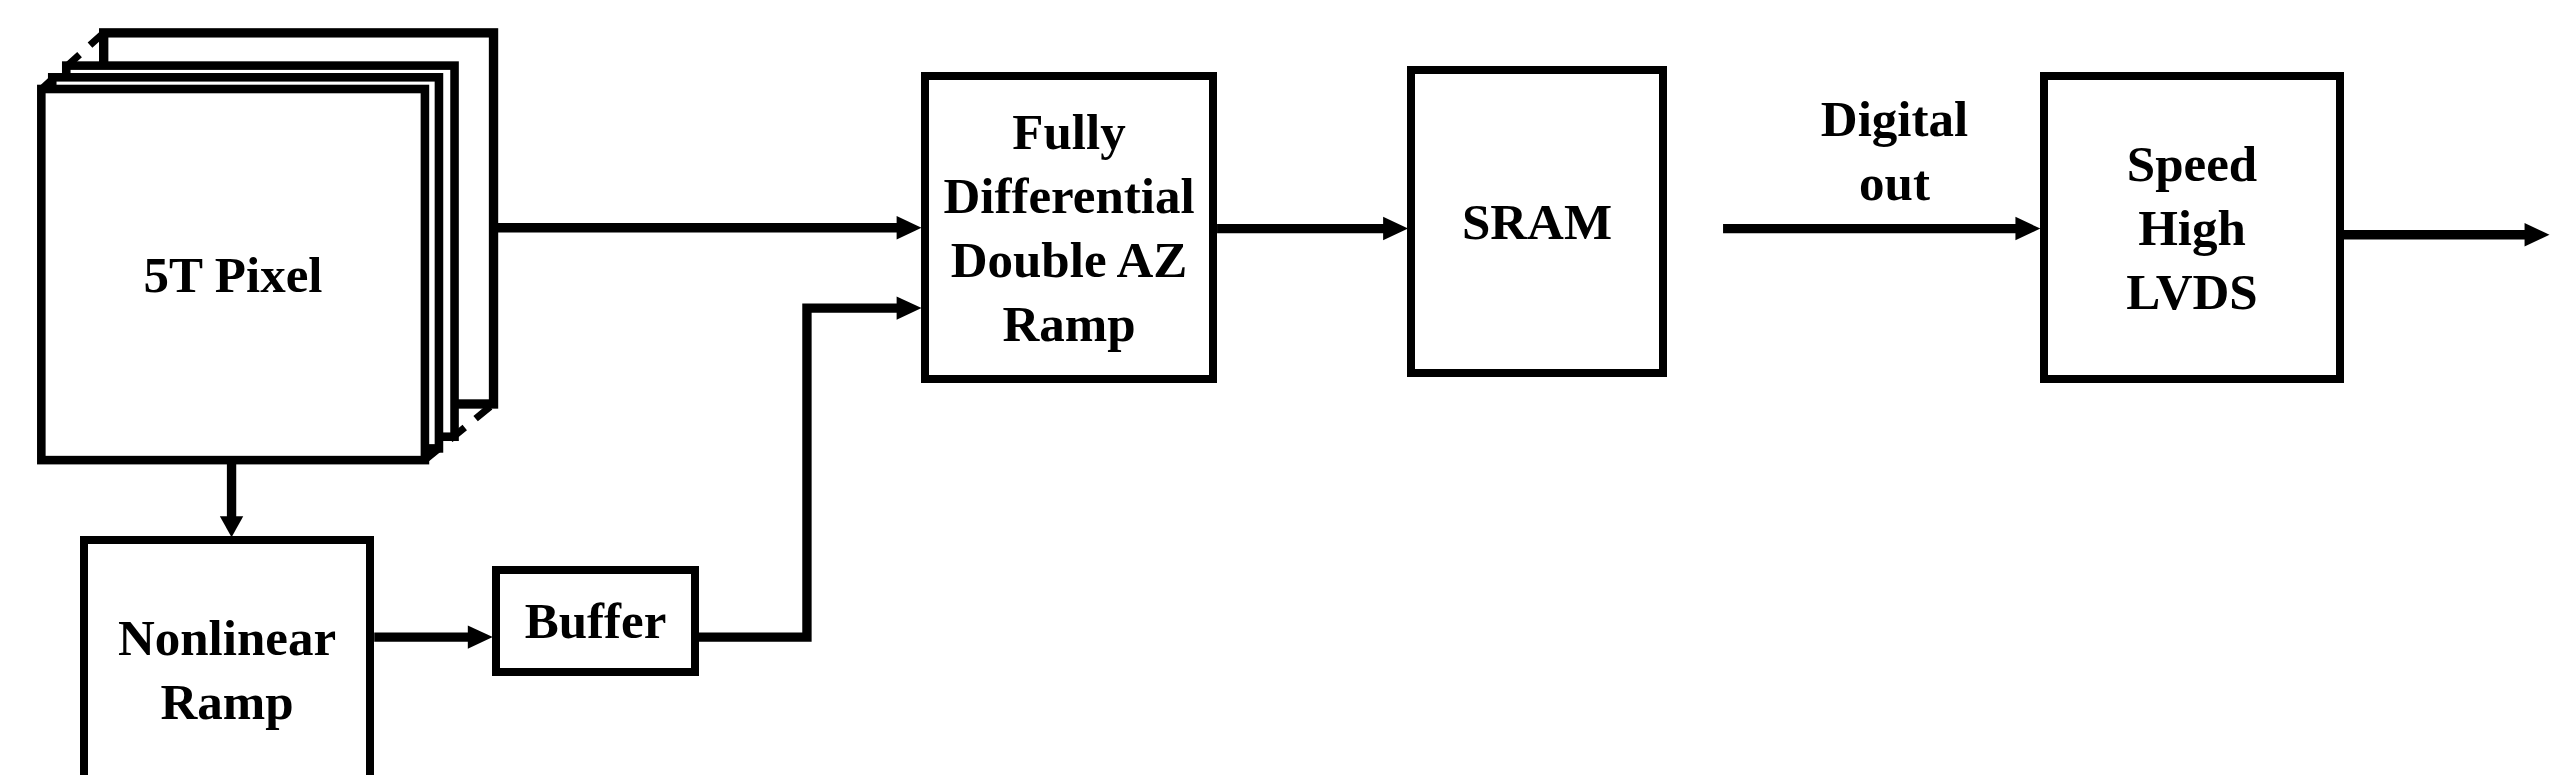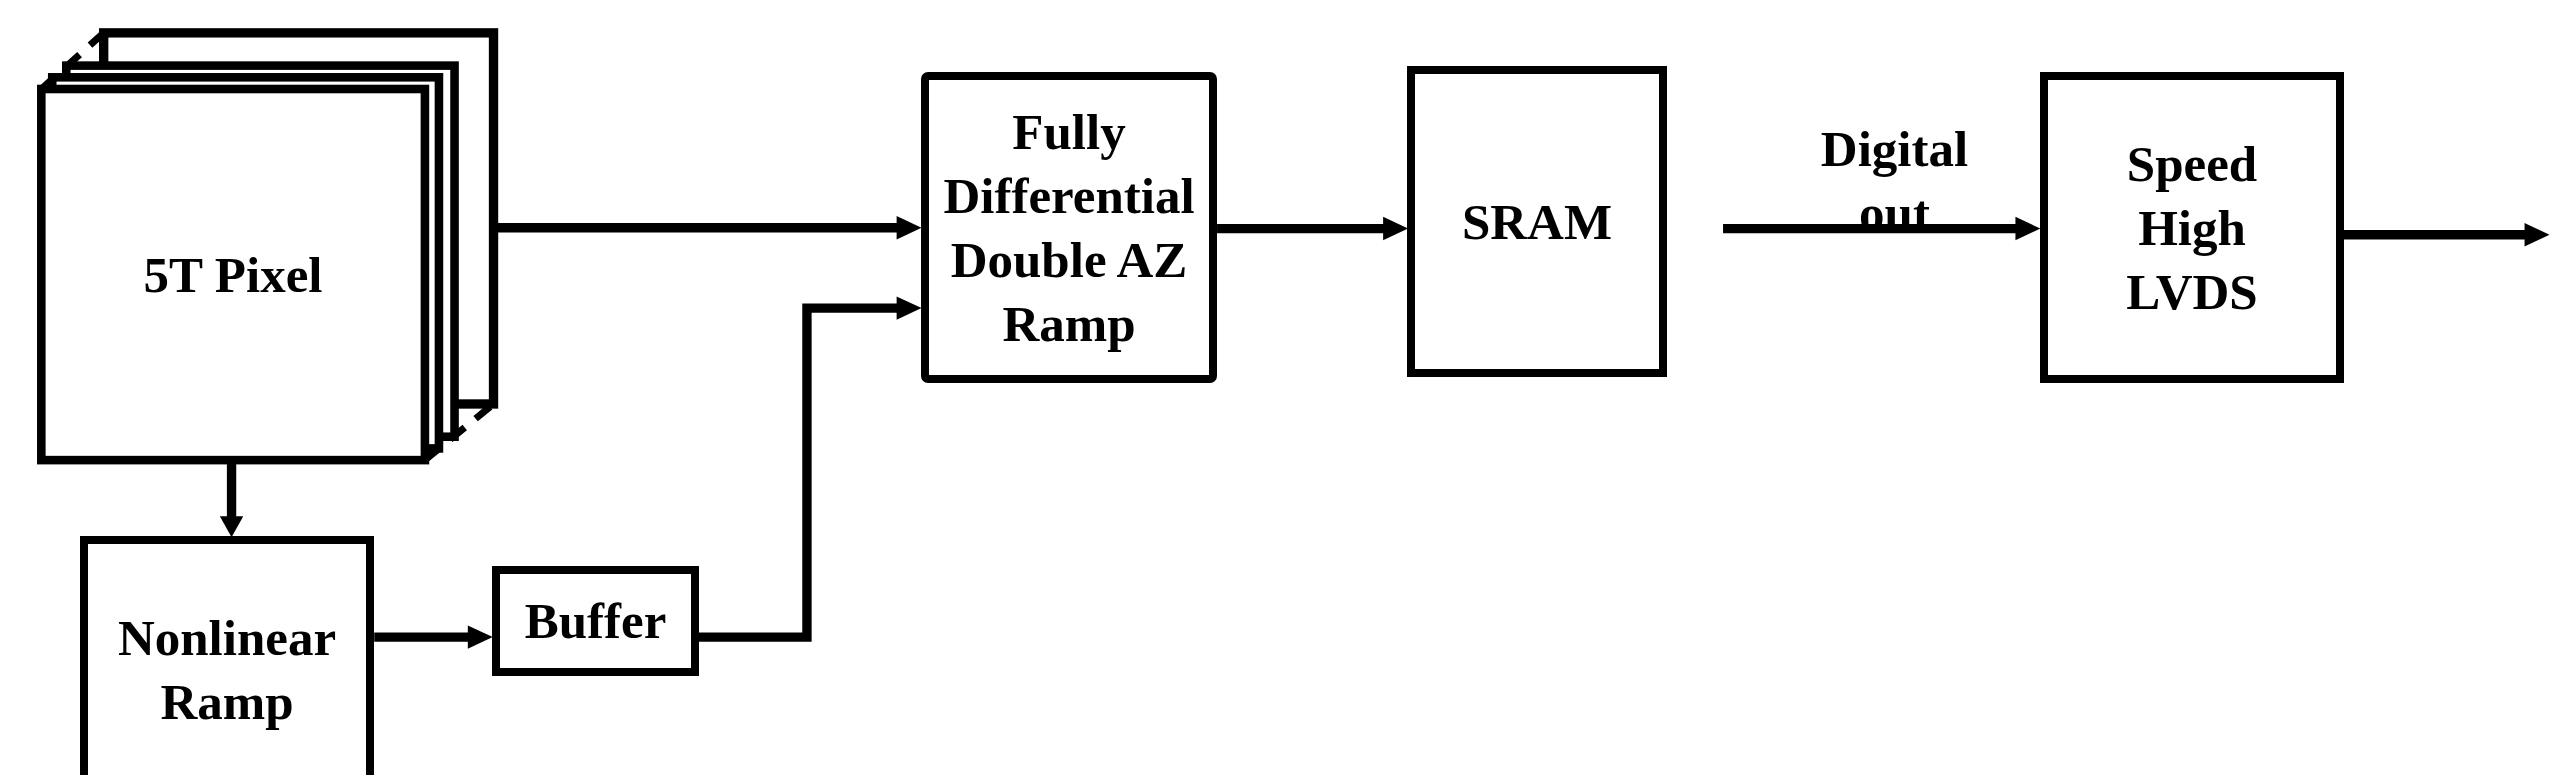--- a/index.html
+++ b/index.html
@@ -32,24 +32,24 @@
   .pixel-label{
     position:absolute;
     display:flex;align-items:center;justify-content:center;
     font-weight:700;font-size:51px;
     color:#000000;
   }
   
   #pixel-label      {left:41px;  top:89px; width:384px; height:371px;}
   #ramp-block       {left:80px; top:536px; width:294px; height:268px;text-align:center;}
   #buffer-block     {left:492px; top:566px; width:207px; height:110px;}
-  #comp-block       {left:921px;top:72px;  width:296px; height:311px;border-radius:7px;}
+  #comp-block       {left:921px;top:72px;  width:296px; height:311px;}
   #sram-block       {left:1407px;top:66px;  width:260px; height:311px;}
   #lvds-block       {left:2040px;top:72px;  width:304px; height:311px;}
-  #digital-out-label{left:1754px;top:87px; width:281px; height:128px;margin-top:30px;}
+  #digital-out-label{left:1754px;top:87px; width:281px; height:128px;}
   #data-label       {left:2388px;top:137px; width:156px; height:65px;}
 </style>
 </head>
 <body>
 
 <div id="canvas">
 
   <svg id="wires" viewBox="0 0 3304 995" xmlns="http://www.w3.org/2000/svg">
 
     <line x1="53" y1="114" x2="133" y2="42" stroke="#000" stroke-width="9" stroke-dasharray="24 18"></line>

